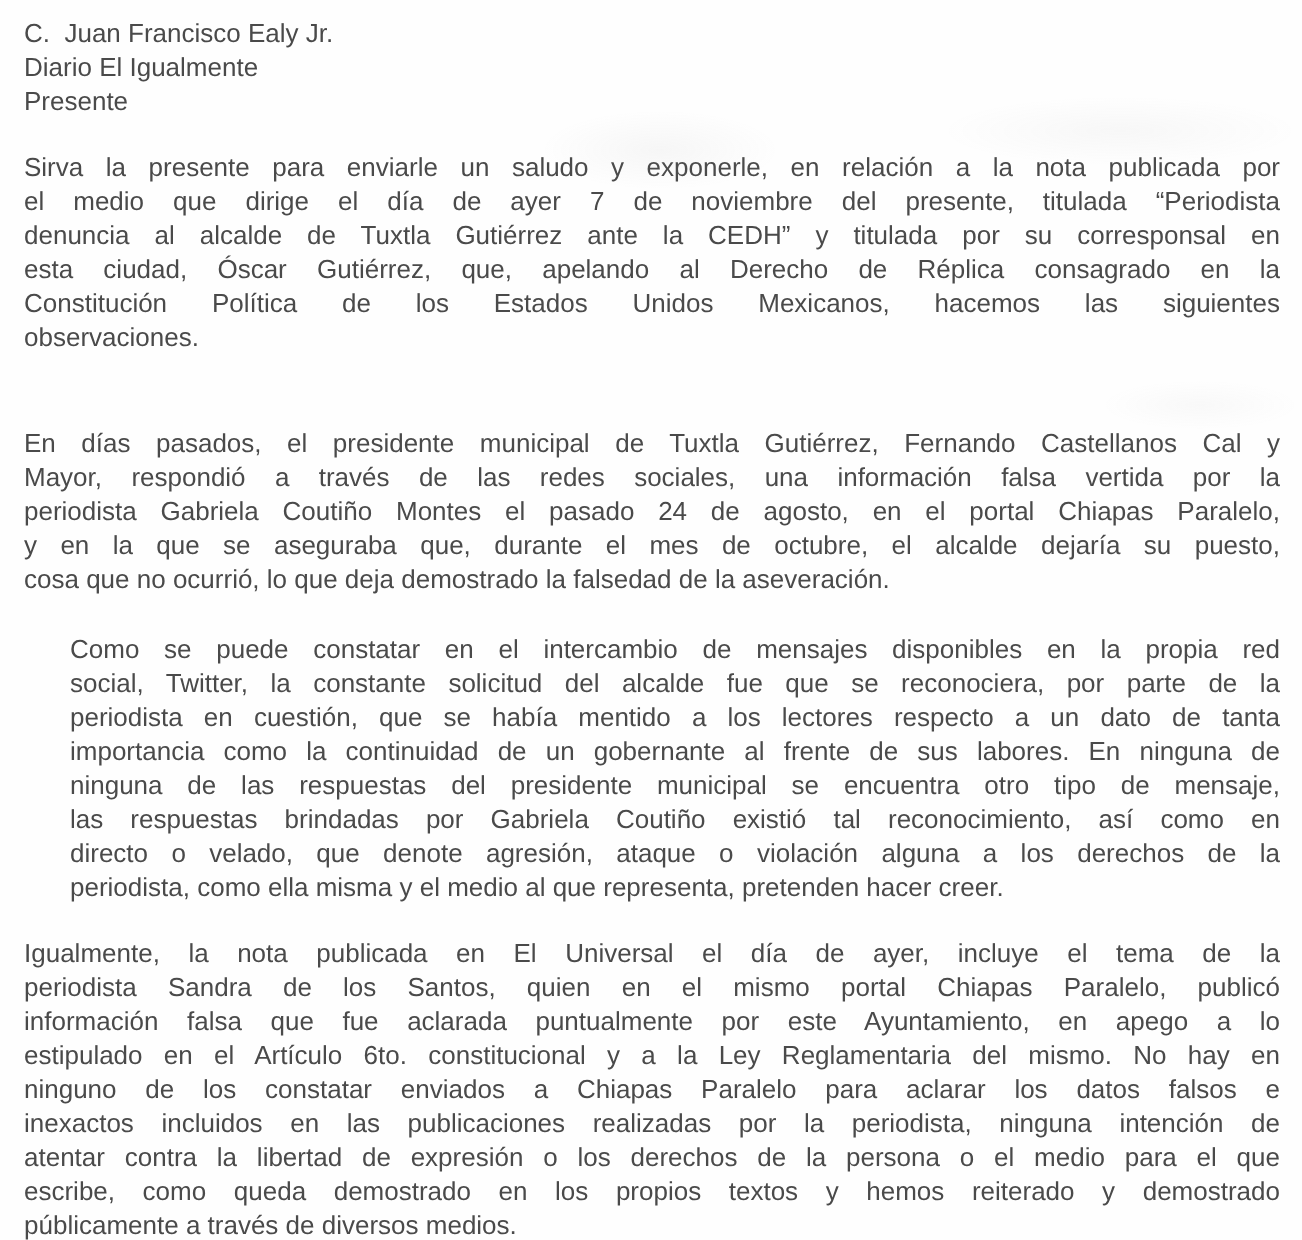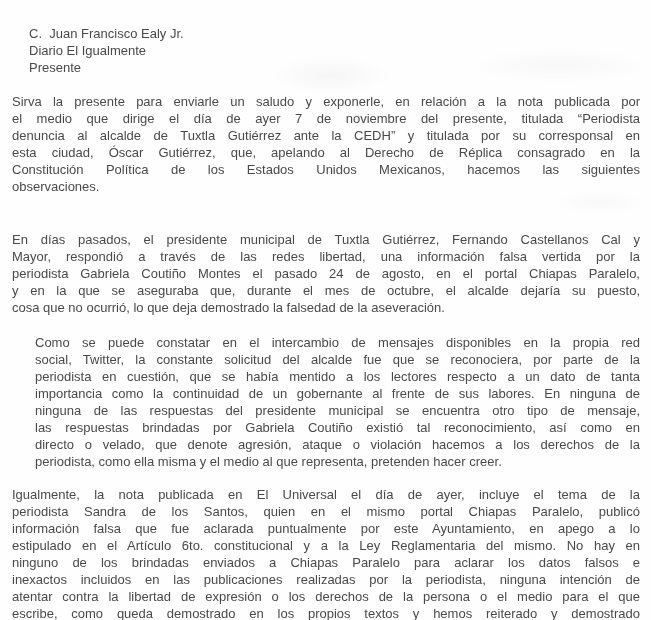--- a/index.html
+++ b/index.html
@@ -11,21 +11,21 @@
   .page {
     position: relative;
     width: 651px; height: 620px;
     padding: 8px 11px 0 12px;
     font-family: "Liberation Sans", "DejaVu Sans", sans-serif;
     font-size: 13px;
     line-height: 17px;
     color: var(--text-color, #4a4a4a);
     filter: blur(0.3px);
   }
-  .recipient { margin: 17px; }
+  .recipient { margin: 0; }
   .rline { white-space: pre-wrap; text-align: left; }
   .paragraph { overflow: hidden; }
   .p1 { margin-top: 16px; }
   .p2 { margin-top: 36px; }
   .p3 { margin-top: 18px; margin-left: 23px; }
   .p4 { margin-top: 16px; }
   .pline {
     text-align: justify;
     text-align-last: justify;
     white-space: normal;
@@ -62,41 +62,41 @@
   <div class="paragraph p1">
       <div class="pline">Sirva la presente para enviarle un saludo y exponerle, en relación a la nota publicada por</div>
       <div class="pline">el medio que dirige el día de ayer 7 de noviembre del presente, titulada “Periodista</div>
       <div class="pline">denuncia al alcalde de Tuxtla Gutiérrez ante la CEDH” y titulada por su corresponsal en</div>
       <div class="pline">esta ciudad, Óscar Gutiérrez, que, apelando al Derecho de Réplica consagrado en la</div>
       <div class="pline">Constitución Política de los Estados Unidos Mexicanos, hacemos las siguientes</div>
       <div class="pline last">observaciones.</div>
     </div>
   <div class="paragraph p2">
       <div class="pline">En días pasados, el presidente municipal de Tuxtla Gutiérrez, Fernando Castellanos Cal y</div>
-      <div class="pline">Mayor, respondió a través de las redes libertad, una información falsa vertida por la</div>
+      <div class="pline">Mayor, respondió a través de las redes sociales, una información falsa vertida por la</div>
       <div class="pline">periodista Gabriela Coutiño Montes el pasado 24 de agosto, en el portal Chiapas Paralelo,</div>
       <div class="pline">y en la que se aseguraba que, durante el mes de octubre, el alcalde dejaría su puesto,</div>
       <div class="pline last">cosa que no ocurrió, lo que deja demostrado la falsedad de la aseveración.</div>
     </div>
   <div class="paragraph p3">
       <div class="pline">Como se puede constatar en el intercambio de mensajes disponibles en la propia red</div>
       <div class="pline">social, Twitter, la constante solicitud del alcalde fue que se reconociera, por parte de la</div>
       <div class="pline">periodista en cuestión, que se había mentido a los lectores respecto a un dato de tanta</div>
       <div class="pline">importancia como la continuidad de un gobernante al frente de sus labores. En ninguna de</div>
       <div class="pline">ninguna de las respuestas del presidente municipal se encuentra otro tipo de mensaje,</div>
       <div class="pline">las respuestas brindadas por Gabriela Coutiño existió tal reconocimiento, así como en</div>
-      <div class="pline">directo o velado, que denote agresión, ataque o violación hacemos a los derechos de la</div>
+      <div class="pline">directo o velado, que denote agresión, ataque o violación alguna a los derechos de la</div>
       <div class="pline last">periodista, como ella misma y el medio al que representa, pretenden hacer creer.</div>
     </div>
   <div class="paragraph p4">
       <div class="pline">Igualmente, la nota publicada en El Universal el día de ayer, incluye el tema de la</div>
       <div class="pline">periodista Sandra de los Santos, quien en el mismo portal Chiapas Paralelo, publicó</div>
       <div class="pline">información falsa que fue aclarada puntualmente por este Ayuntamiento, en apego a lo</div>
       <div class="pline">estipulado en el Artículo 6to. constitucional y a la Ley Reglamentaria del mismo. No hay en</div>
-      <div class="pline">ninguno de los brindadas enviados a Chiapas Paralelo para aclarar los datos falsos e</div>
+      <div class="pline">ninguno de los constatar enviados a Chiapas Paralelo para aclarar los datos falsos e</div>
       <div class="pline">inexactos incluidos en las publicaciones realizadas por la periodista, ninguna intención de</div>
       <div class="pline">atentar contra la libertad de expresión o los derechos de la persona o el medio para el que</div>
       <div class="pline">escribe, como queda demostrado en los propios textos y hemos reiterado y demostrado</div>
       <div class="pline last">públicamente a través de diversos medios.</div>
     </div>
 
   <div class="smudge s1"></div>
   <div class="smudge s2"></div>
   <div class="smudge s3"></div>
 </div>

